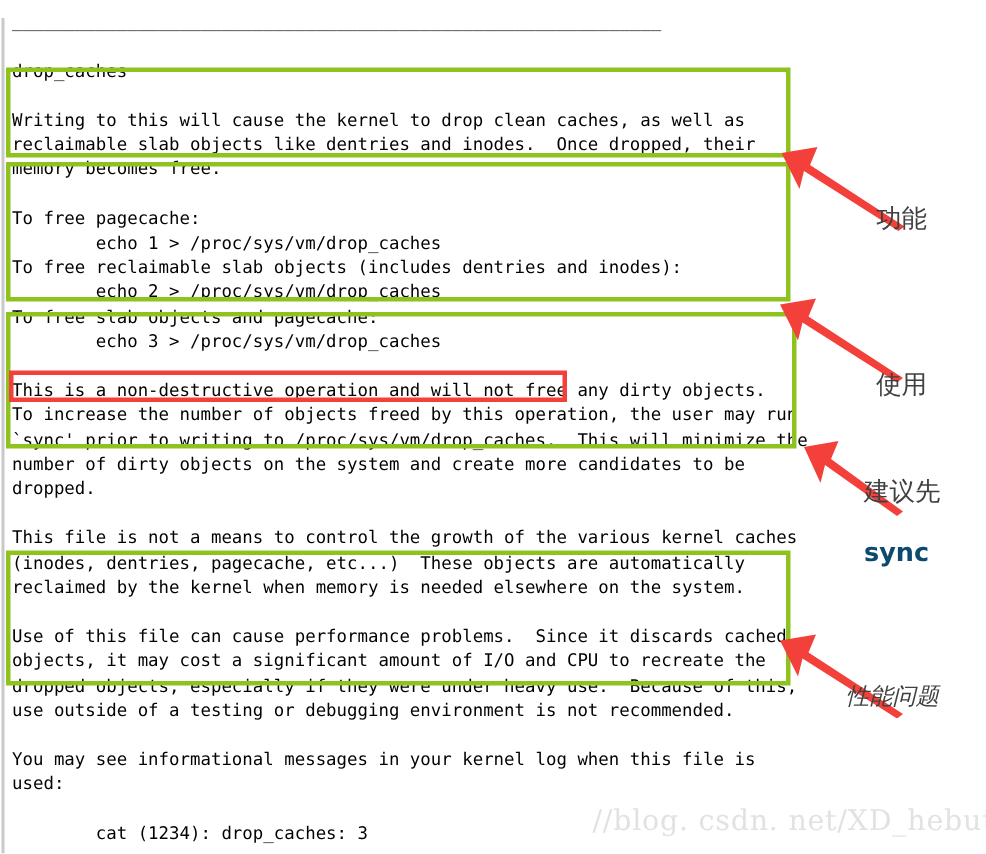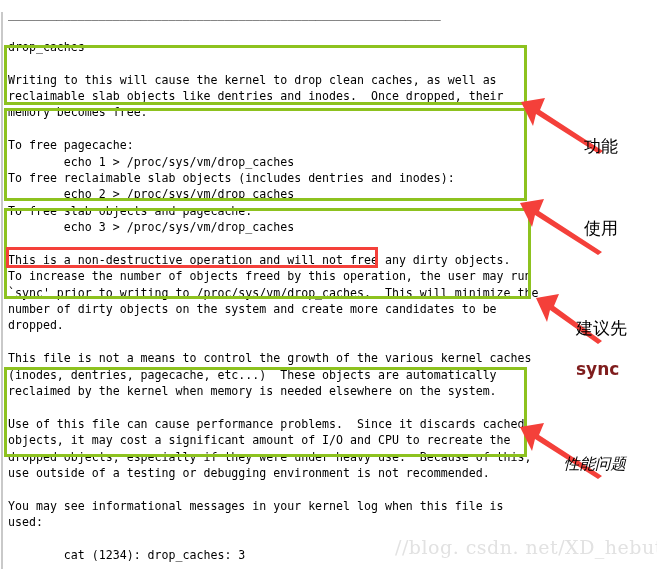--- a/index.html
+++ b/index.html
@@ -63,33 +63,33 @@
 
   
   .arrow {
     position: absolute;
     pointer-events: none;
   }
 
   
   .anno {
     position: absolute;
-    color: #000000;
+    color: #404040;
     font-family: "DejaVu Sans", "Liberation Sans", sans-serif;
     font-size: 17px;
     line-height: 21px;
     white-space: nowrap;
   }
   .anno.small {
     font-size: 15.5px;
     font-style: italic;
   }
   .anno-sync {
     position: absolute;
-    color: #7f1d1d;
+    color: #0c4a6e;
     font-family: "DejaVu Sans", "Liberation Sans", sans-serif;
     font-size: 17px;
     font-weight: 600;
     white-space: nowrap;
   }
 
   
   #watermark {
     position: absolute;
     color: #e2e2e2;
@@ -123,18 +123,18 @@
 
 <svg class="arrow" style="left:534px; top:292px;" width="70" height="52" viewBox="0 0 70 52">
   <polygon points="2,6 25,2 20,14 68,49 64,52 16,18 13,30" fill="#F4403A"></polygon>
 </svg>
 
 <svg class="arrow" style="left:518px; top:421px;" width="86" height="58" viewBox="0 0 86 58">
   <polygon points="2,6 26,2 21,14 84,55 80,58 17,18 14,30" fill="#F4403A"></polygon>
 </svg>
 
 <div class="anno" style="left:584px; top:136px;">功能</div>
-<div class="anno" style="left:584px; top:218px;">使用</div>
+<div class="anno" style="left:584px; top:247px;">使用</div>
 <div class="anno" style="left:576px; top:318px;">建议先</div>
 <div class="anno-sync" style="left:576px; top:359px;">sync</div>
 <div class="anno small" style="left:564px; top:454px;">性能问题</div>
 
 <div id="watermark" style="left: 395px; top: 536px; color: rgb(226, 226, 226);">//blog. csdn. net/XD_hebuters</div>
 
 </body></html>

